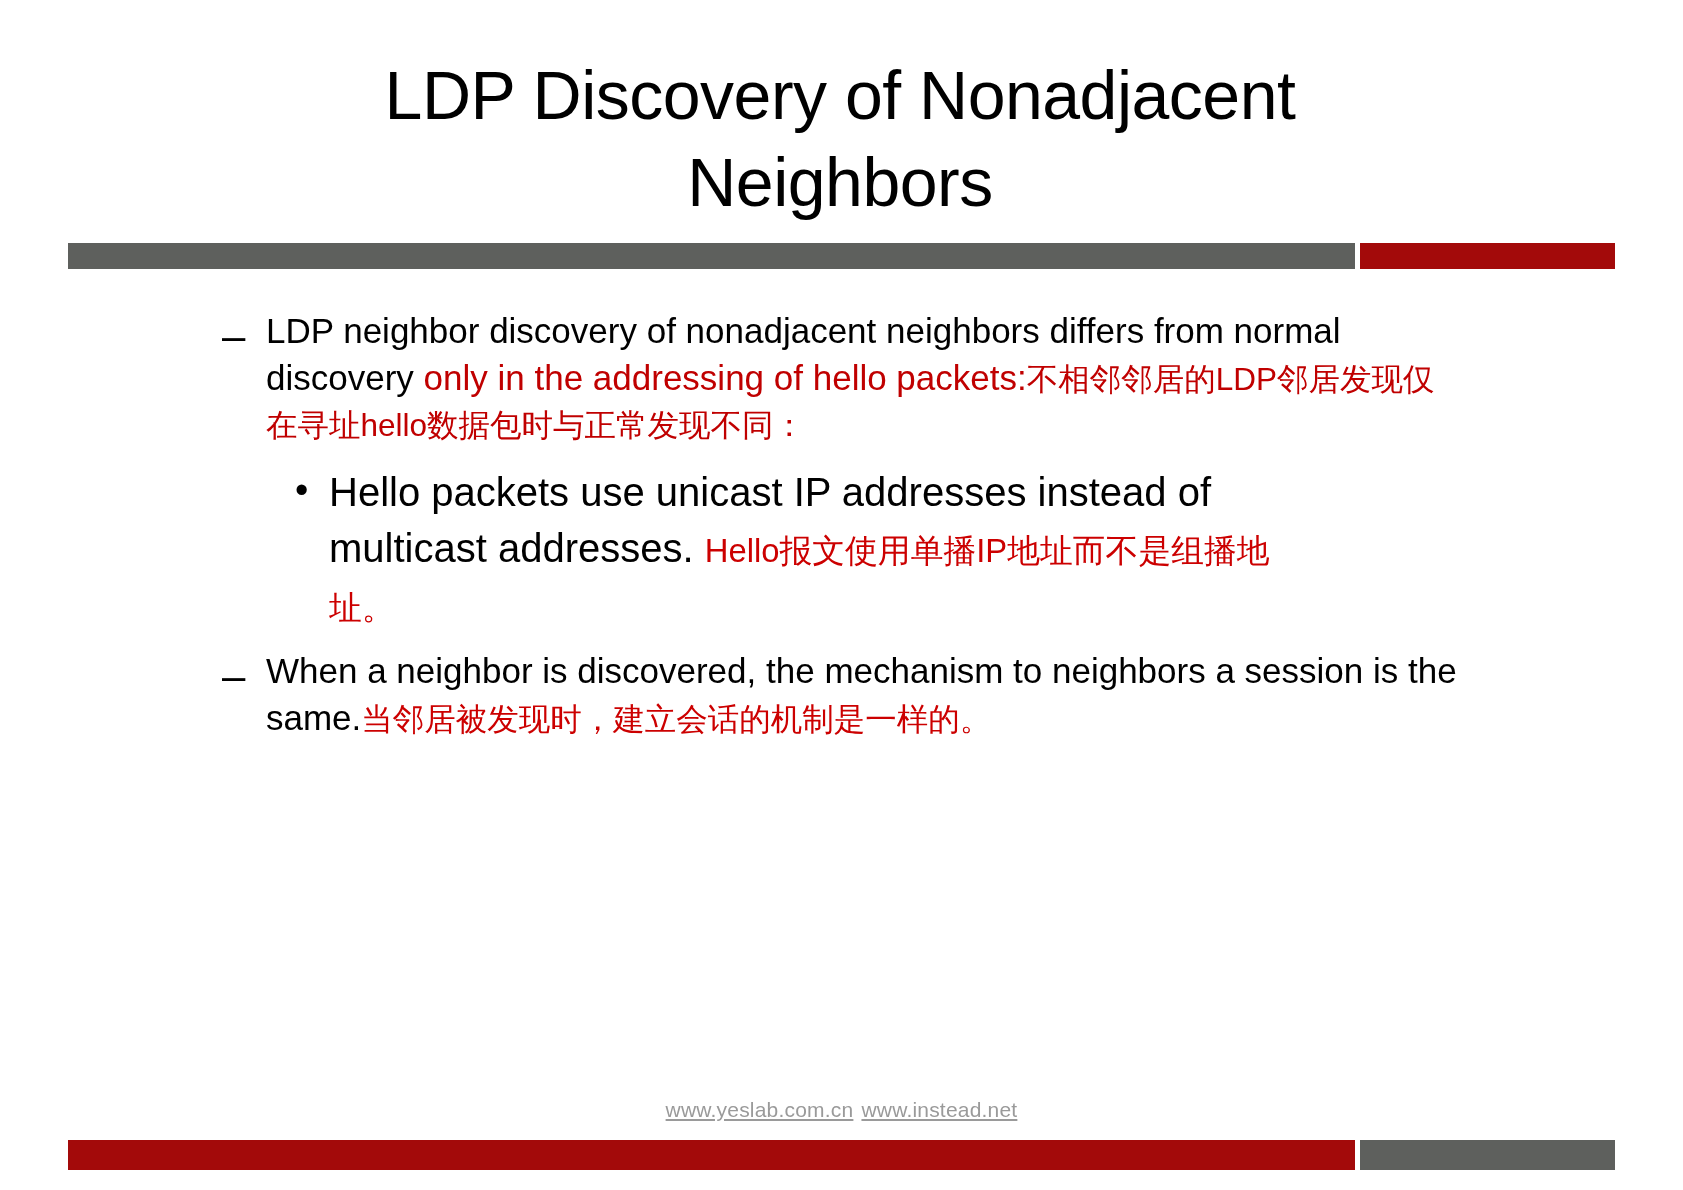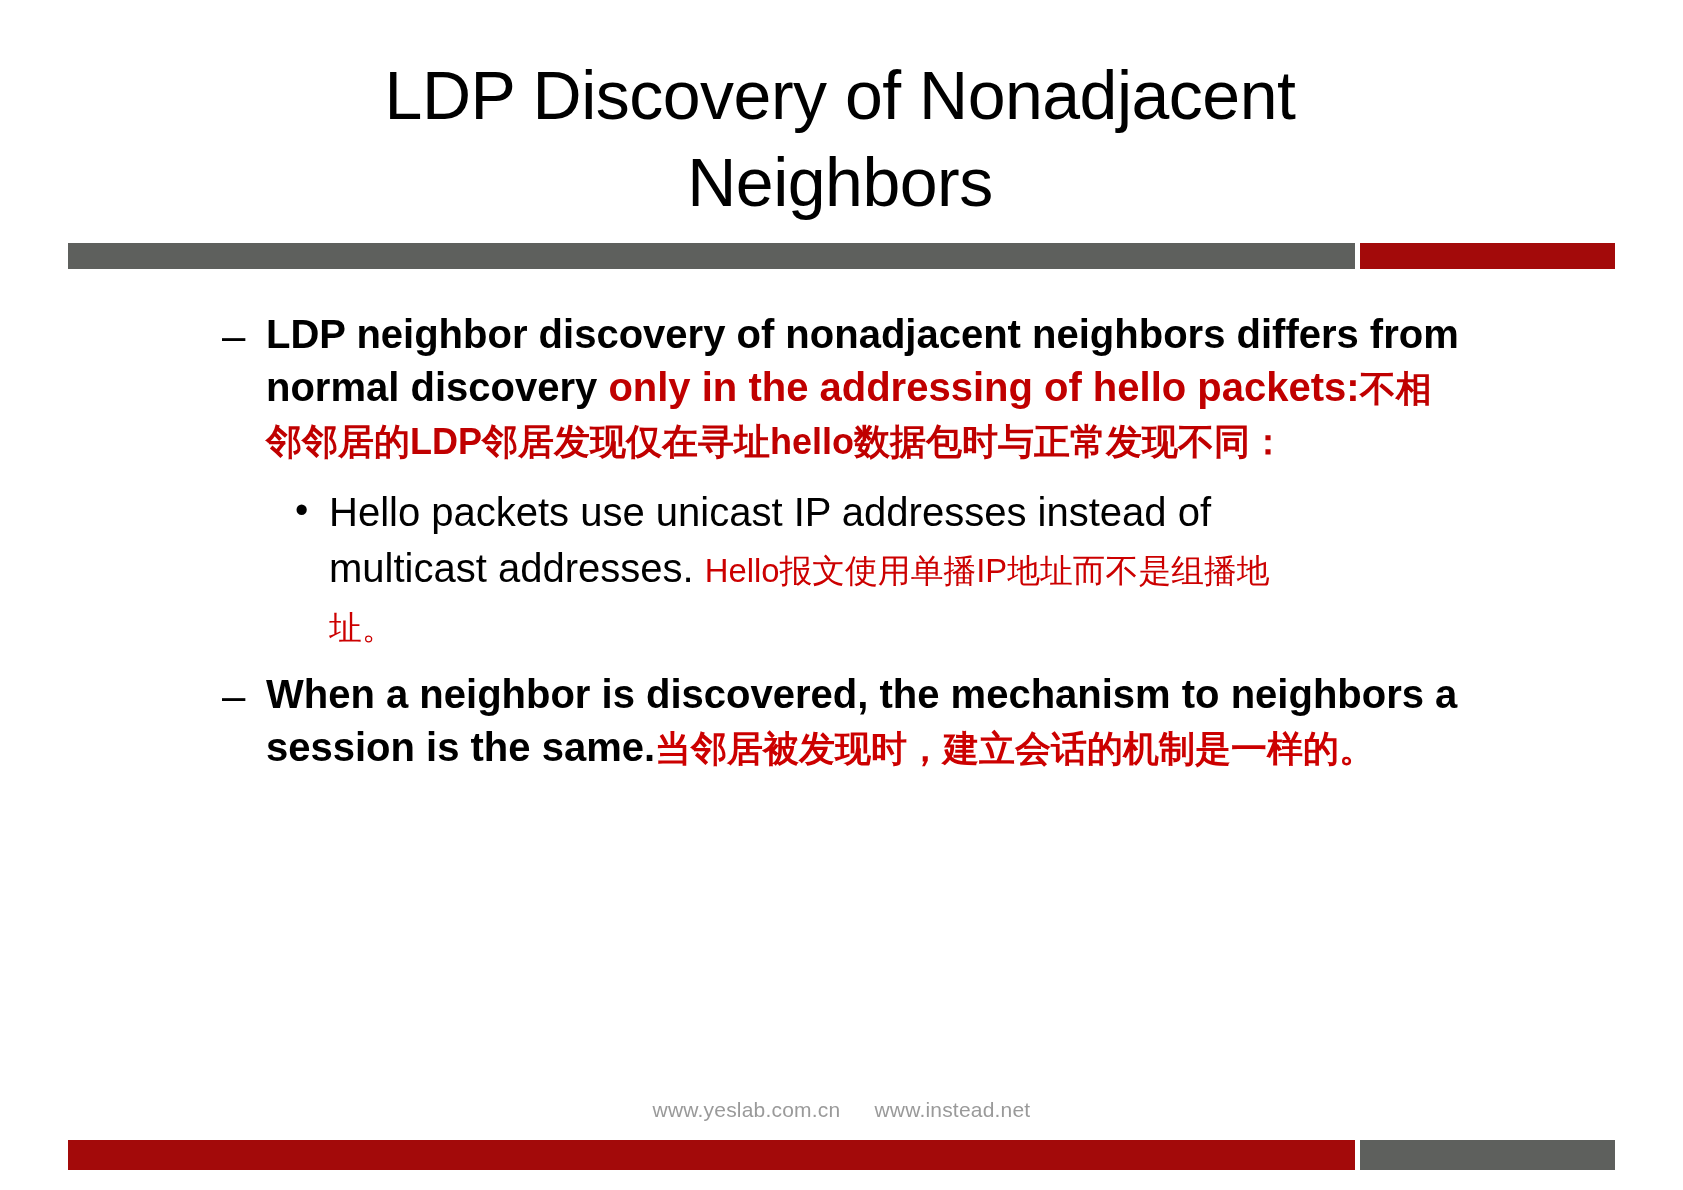--- a/index.html
+++ b/index.html
@@ -91,24 +91,23 @@
   }
   .lvl1 > .dash {
     flex: 0 0 auto;
     width: 44px;
     font-size: 42px;
     line-height: 1.33;
     color: #000000;
   }
   .lvl1 > .txt {
     flex: 1 1 auto;
-    font-size: 40px;
+    font-size: 35px;
     line-height: 1.33;
     color: #000000;
-    font-weight: bold;
   }
 
   .lvl2 {
     display: flex;
     align-items: flex-start;
     margin-top: 16px;
     margin-bottom: 14px;
     padding-left: 73px;
   }
   .lvl2 > .dot {
@@ -138,21 +137,22 @@
     top: 1098px;
     width: 1683px;
     text-align: center;
     font-size: 21px;
     color: #9a9a9a;
     letter-spacing: 0.2px;
   }
   .footer-links a,
   .footer-links span.link {
     color: #9a9a9a;
-    margin: 0 14px;
+    text-decoration: underline;
+    margin: 0 1px;
   }
 
   
   .bar-bottom {
     position: absolute;
     left: 68px;
     top: 1140px;
     height: 30px;
     width: 1547px;
     display: flex;

